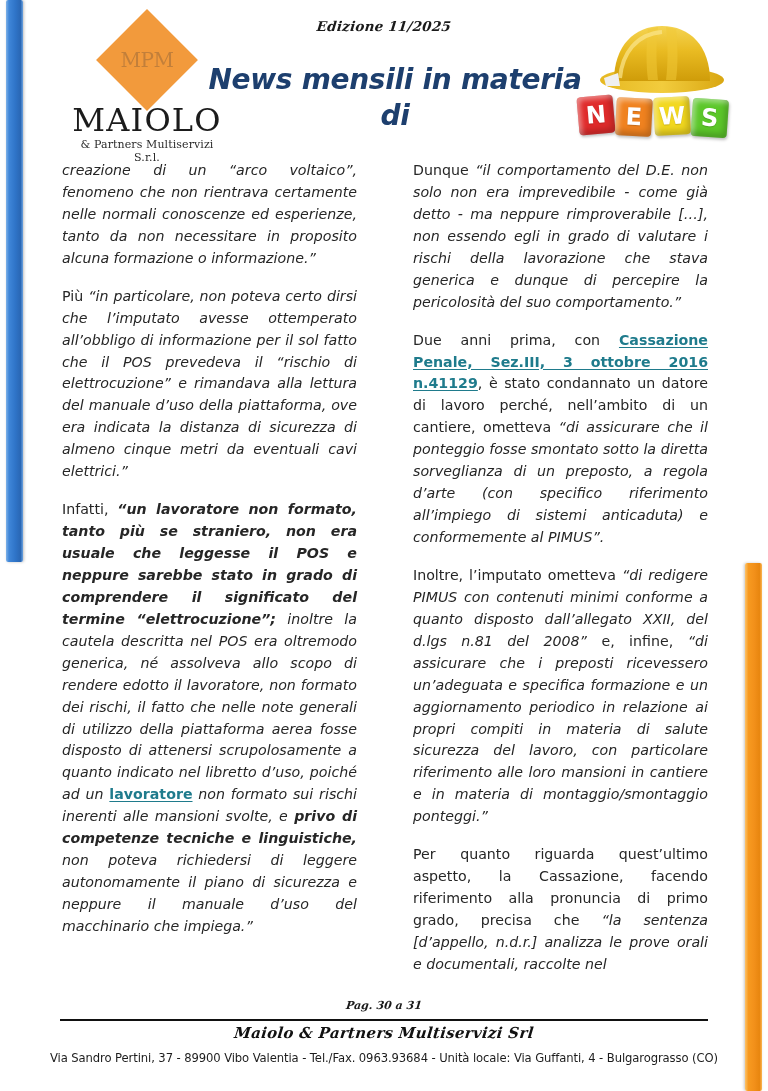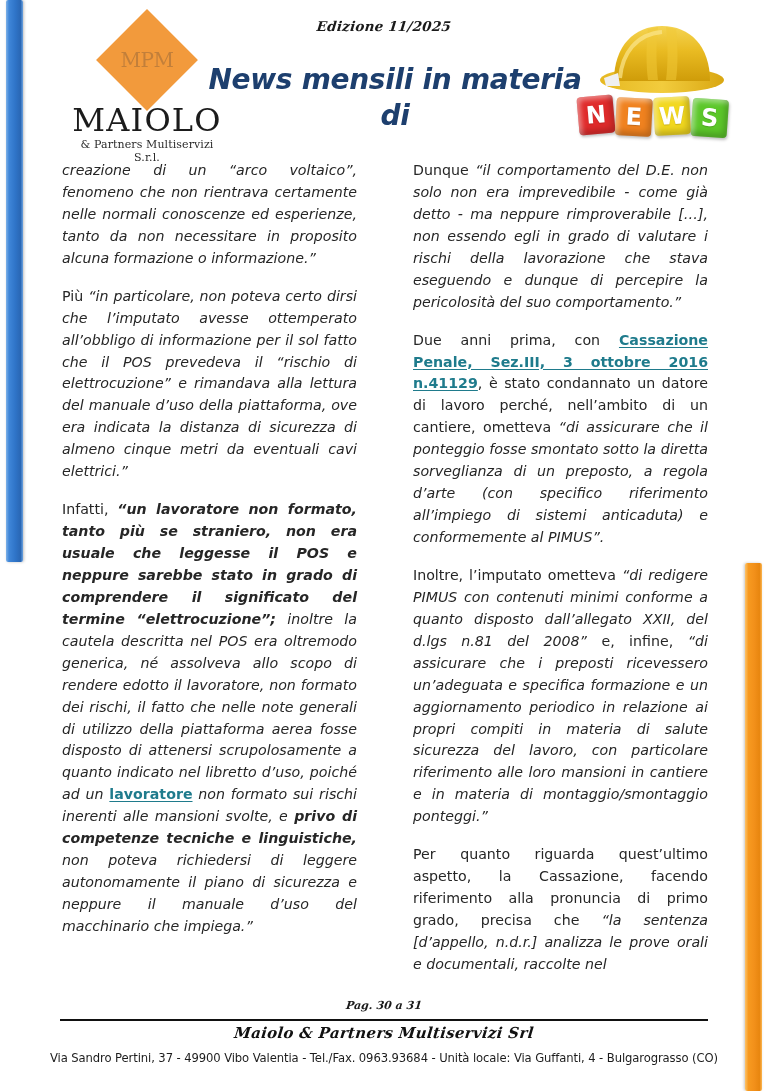--- a/index.html
+++ b/index.html
@@ -312,21 +312,21 @@
 
     <p class="para">
       <span class="ro">Infatti, </span><span class="bi">“un lavoratore non formato, tanto più se straniero, non era usuale che leggesse il POS e neppure sarebbe stato in grado di comprendere il significato del termine “elettrocuzione”;</span><span> inoltre la cautela descritta nel POS era oltremodo generica, né assolveva allo scopo di rendere edotto il lavoratore, non formato dei rischi, il fatto che nelle note generali di utilizzo della piattaforma aerea fosse disposto di attenersi scrupolosamente a quanto indicato nel libretto d’uso, poiché ad un </span><a class="lnk" href="#">lavoratore</a><span> non formato sui rischi inerenti alle mansioni svolte, e </span><span class="bi">privo di competenze tecniche e linguistiche,</span><span> non poteva richiedersi di leggere autonomamente il piano di sicurezza e neppure il manuale d’uso del macchinario che impiega.”</span>
     </p>
 
   </div>
 
   <div class="col col-right">
 
     <p class="para">
-      <span class="ro">Dunque </span><span>“il comportamento del D.E. non solo non era imprevedibile - come già detto - ma neppure rimproverabile […], non essendo egli in grado di valutare i rischi della lavorazione che stava eseguendo e dunque di percepire la pericolosità del suo comportamento.”</span>
+      <span class="ro">Dunque </span><span>“il comportamento del D.E. non solo non era imprevedibile - come già detto - ma neppure rimproverabile […], non essendo egli in grado di valutare i rischi della lavorazione che stava generica e dunque di percepire la pericolosità del suo comportamento.”</span>
     </p>
 
     <p class="para">
       <span class="ro">Due anni prima, con </span><a class="lnk" href="#">Cassazione Penale, Sez.III, 3 ottobre 2016 n.41129</a><span class="ro">, è stato condannato un datore di lavoro perché, nell’ambito di un cantiere, ometteva </span><span>“di assicurare che il ponteggio fosse smontato sotto la diretta sorveglianza di un preposto, a regola d’arte (con specifico riferimento all’impiego di sistemi anticaduta) e conformemente al PIMUS”.</span>
     </p>
 
     <p class="para">
       <span class="ro">Inoltre, l’imputato ometteva </span><span>“di redigere PIMUS con contenuti minimi conforme a quanto disposto dall’allegato XXII, del d.lgs n.81 del 2008”</span><span class="ro"> e, infine, </span><span>“di assicurare che i preposti ricevessero un’adeguata e specifica formazione e un aggiornamento periodico in relazione ai propri compiti in materia di salute sicurezza del lavoro, con particolare riferimento alle loro mansioni in cantiere e in materia di montaggio/smontaggio ponteggi.”</span>
     </p>
 
@@ -334,14 +334,14 @@
       <span class="ro">Per quanto riguarda quest’ultimo aspetto, la Cassazione, facendo riferimento alla pronuncia di primo grado, precisa che </span><span>“la sentenza [d’appello, n.d.r.] analizza le prove orali e documentali, raccolte nel</span>
     </p>
 
   </div>
 </div>
 
 <div class="footer">
   <div class="pagenum">Pag. 30 a 31</div>
   <div class="rule"></div>
   <div class="company">Maiolo &amp; Partners Multiservizi Srl</div>
-  <div class="address">Via Sandro Pertini, 37 - 49900 Vibo Valentia - Tel./Fax. 0963.93684 - Unità locale: Via Guffanti, 4 - Bulgarograsso (CO)</div>
+  <div class="address">Via Sandro Pertini, 37 - 89900 Vibo Valentia - Tel./Fax. 0963.93684 - Unità locale: Via Guffanti, 4 - Bulgarograsso (CO)</div>
 </div>
 
 </body></html>

